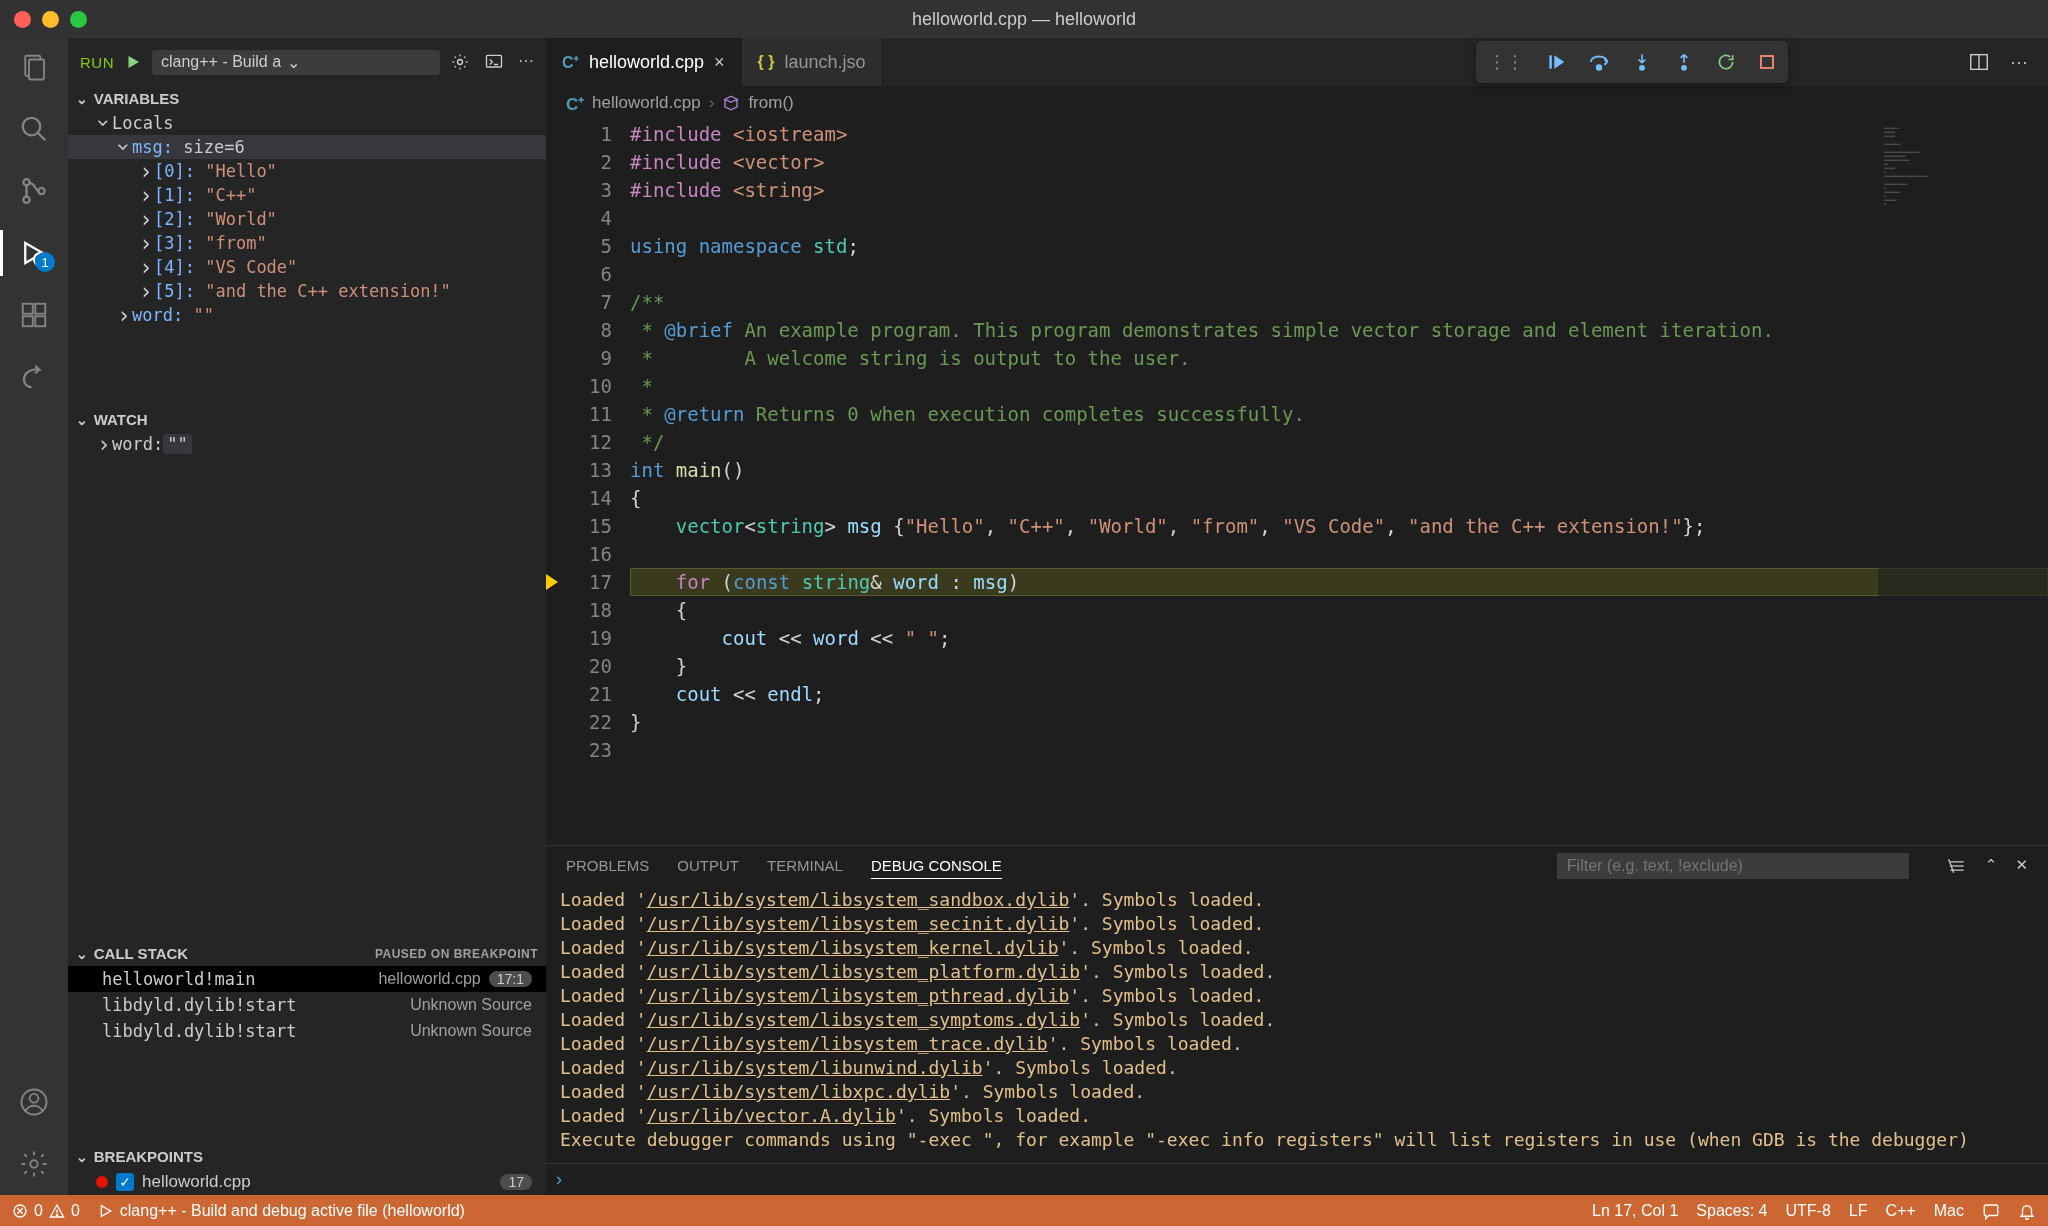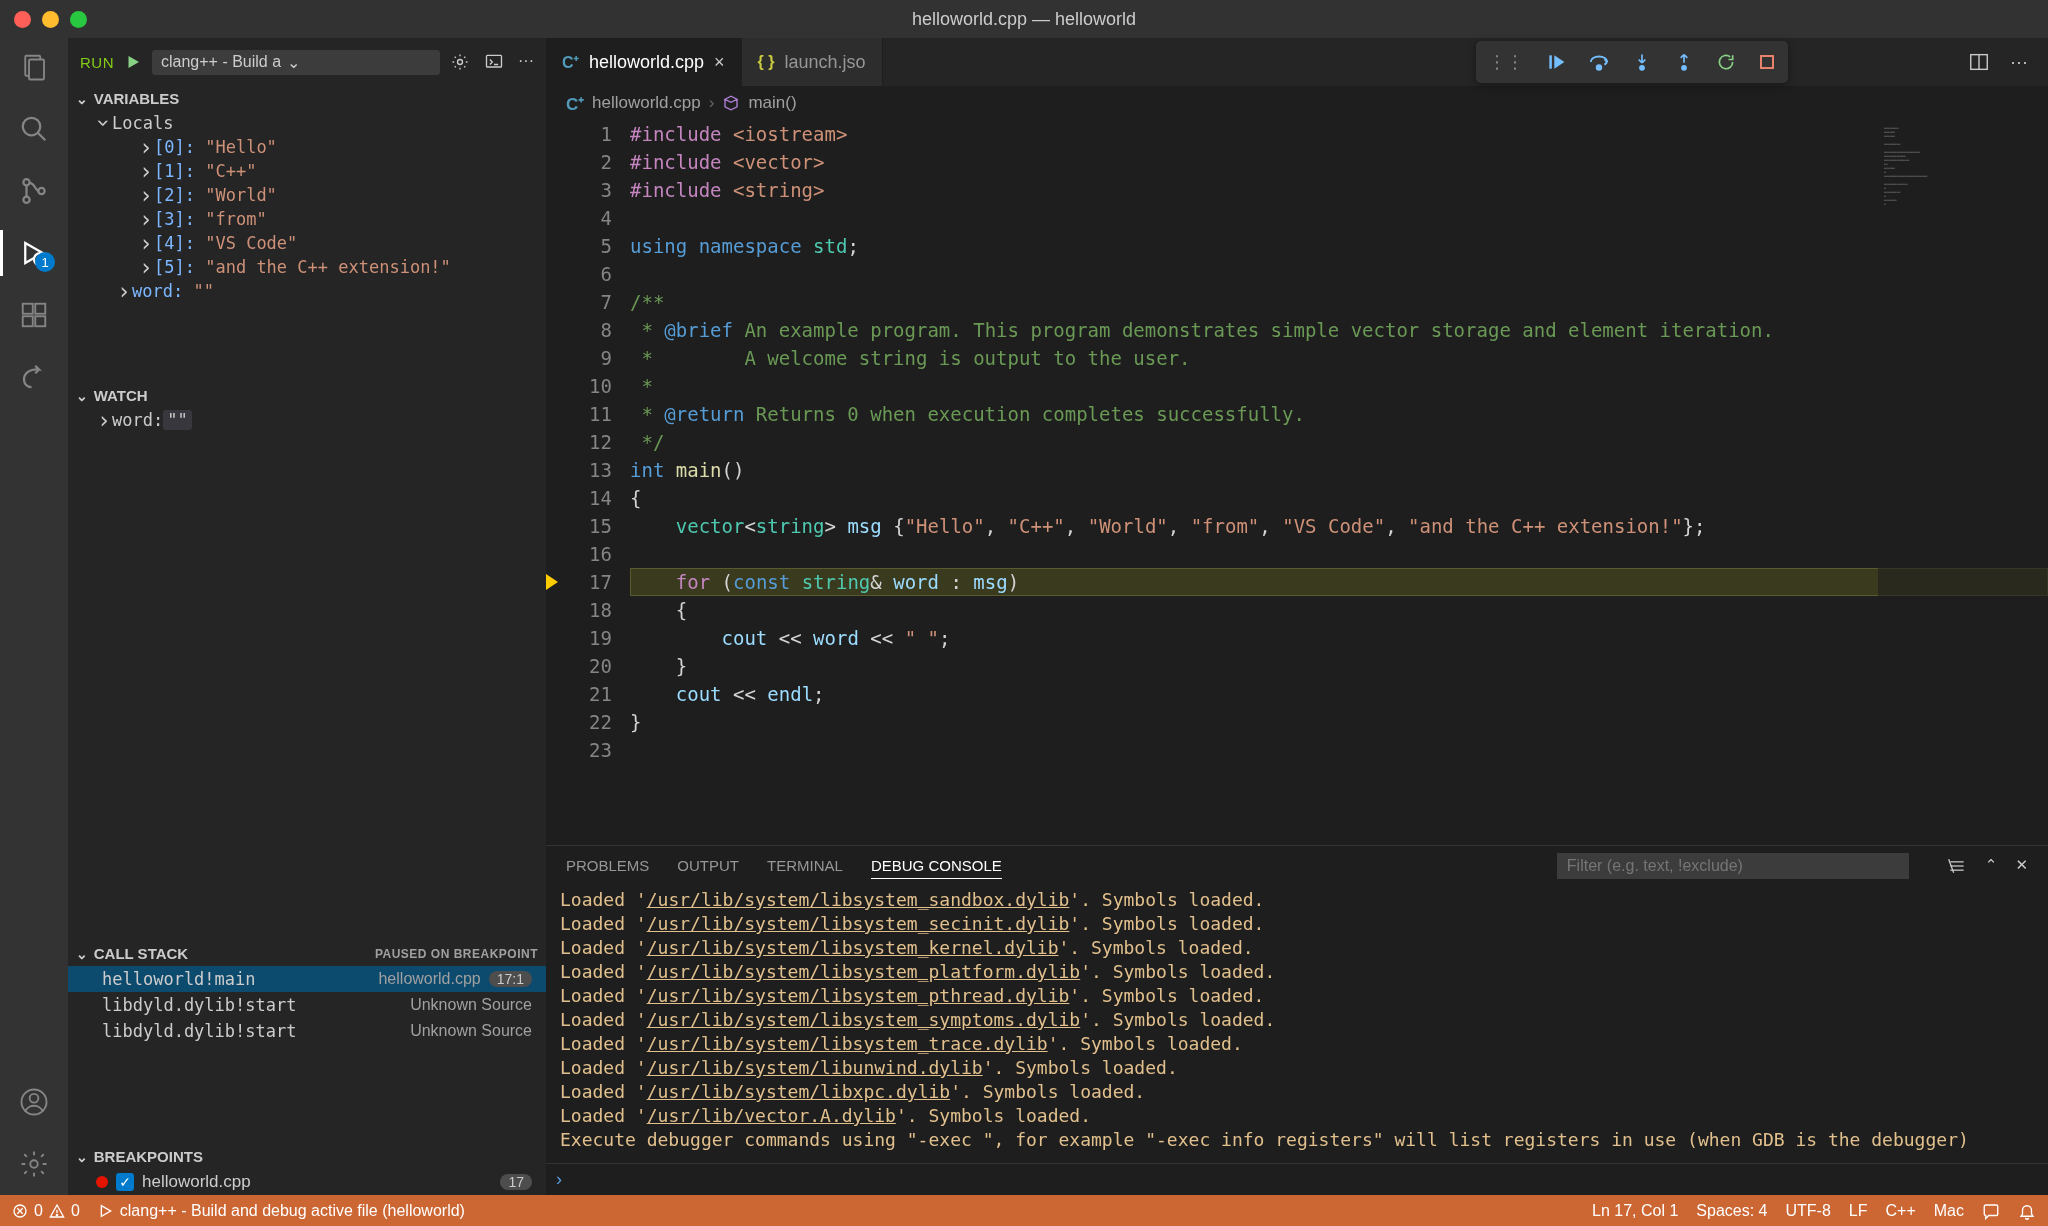--- a/index.html
+++ b/index.html
@@ -80,21 +80,21 @@
 .caret-d::before { content:'›'; display:inline-block; width:16px; text-align:center; transform: rotate(90deg) scale(1.3); color:#cccccc;}
 .var-name { color:#7cb7ff; }
 .var-value { color:#ce9178; }
 .var-plain { color:#cccccc; }
 .sidebar-spacer-vars { height: 80px; }
 .watch-row { display:flex; align-items:center; padding:2px 0 2px 28px; font-family: Menlo, Monaco, monospace; font-size:17px;}
 .watch-val-box { background:#37373d; border-radius:3px; padding:0 4px; color:#cccccc;}
 .callstack-section .section-header { justify-content:space-between; }
 .callstack-status { font-size:12px; color:#a0a0a0; font-weight:600; letter-spacing:0.5px;}
 .stack-row { display:flex; align-items:center; padding:3px 14px 3px 34px; font-size:17px; }
-.stack-row.selected { background:#0c4a6e;justify-content:space-between; }
+.stack-row.selected { background:#000000;justify-content:space-between; }
 .stack-left { flex:1; font-family: Menlo, Monaco, monospace; color:#cccccc; }
 .stack-right { color:#a0a0a0; font-size:16px; display:flex; align-items:center; gap:8px;}
 .stack-badge { background:#4d4d4d; border-radius:10px; padding:0 8px; font-size:14px; color:#ccc;}
 .bp-row { display:flex; align-items:center; padding:3px 14px 3px 28px; gap:8px; font-size:17px;}
 .bp-dot { width:12px; height:12px; border-radius:50%; background:#e51400;}
 .bp-check { width:18px; height:18px; background:#007acc; border-radius:3px; display:flex; align-items:center; justify-content:center; color:#fff; font-size:14px;}
 .bp-badge { margin-left:auto; background:#4d4d4d; border-radius:10px; padding:0 8px; font-size:14px;}
 .editor-area { flex:1; display:flex; flex-direction:column; background:#1e1e1e; position:relative;}
 .tabs-row { height:48px; background:#252526; display:flex; align-items:stretch;}
 .tab { display:flex; align-items:center; padding:0 16px; gap:10px; background:#2d2d2d; color:#969696; border-right:1px solid #1e1e1e; cursor:pointer; font-size:18px;}
@@ -257,20 +257,21 @@
         <span>···</span>
       </div>
     </div>
 
     <div class="section-header">
       <span class="caret">⌄</span>
         <span>VARIABLES</span>
     </div>
     <div class="section-body">
       <div class="var-row indent-1"><span class="caret-d"></span><span class="var-plain">Locals</span></div>
+      <div class="var-row indent-2 selected"><span class="caret-d"></span><span class="var-name">msg:</span><span> </span><span class="var-plain">size=6</span></div>
       <div id="msg-items">
           <div class="var-row" style="padding-left: 70px;"><span class="caret-r"></span><span class="var-name">[0]:</span><span> </span><span class="var-value">"Hello"</span></div>
           <div class="var-row" style="padding-left: 70px;"><span class="caret-r"></span><span class="var-name">[1]:</span><span> </span><span class="var-value">"C++"</span></div>
           <div class="var-row" style="padding-left: 70px;"><span class="caret-r"></span><span class="var-name">[2]:</span><span> </span><span class="var-value">"World"</span></div>
           <div class="var-row" style="padding-left: 70px;"><span class="caret-r"></span><span class="var-name">[3]:</span><span> </span><span class="var-value">"from"</span></div>
           <div class="var-row" style="padding-left: 70px;"><span class="caret-r"></span><span class="var-name">[4]:</span><span> </span><span class="var-value">"VS Code"</span></div>
           <div class="var-row" style="padding-left: 70px;"><span class="caret-r"></span><span class="var-name">[5]:</span><span> </span><span class="var-value">"and the C++ extension!"</span></div>
         </div>
       <div class="var-row indent-1" style="padding-left:48px;"><span class="caret-r"></span><span class="var-name">word:</span><span> </span><span class="var-value">""</span></div>
     </div>
@@ -402,21 +403,21 @@
 
     <div class="breadcrumb">
       <span class="bc-icon">C⁺</span>
       <span>helloworld.cpp</span>
       <span class="bc-sep">›</span>
       <span>
           <svg width="18" height="18" viewBox="0 0 24 24" fill="none" stroke="#b180d7" stroke-width="1.8">
             <path d="M4 7l8-4 8 4-8 4-8-4zm0 0v10l8 4 8-4V7"></path>
           </svg>
         </span>
-      <span>main()</span>
+      <span>from()</span>
     </div>
 
     <div class="code-area">
       <div class="glyph-margin" id="glyph-margin">
           <div class="bp-arrow" style="top: 454px;"></div>
         </div>
       <div class="gutter" id="gutter">
           <div>1</div>
           <div>2</div>
           <div>3</div>

